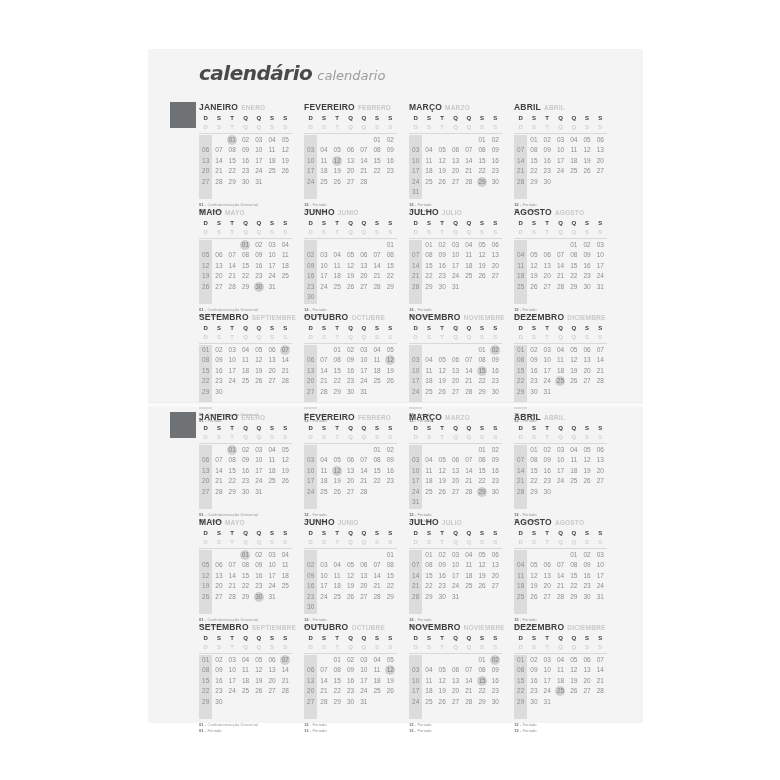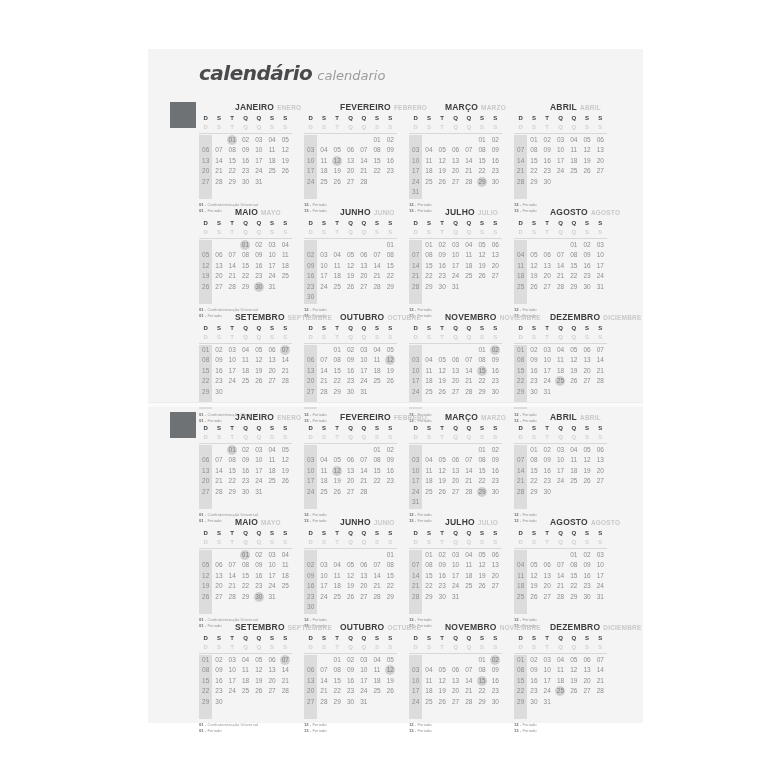--- a/index.html
+++ b/index.html
@@ -10,21 +10,21 @@
   .t1{font-family:"DejaVu Sans",sans-serif;font-style:italic;font-weight:bold;
       font-size:20px;color:#4a4a4c;letter-spacing:-0.5px;}
   .t2{font-family:"DejaVu Sans",sans-serif;font-style:italic;font-size:13px;color:#9b9b9b;margin-left:5px;}
   .divider{position:absolute;left:0;top:353px;width:100%;height:5px;
            background:linear-gradient(#ececec 0 1px,#fafafa 1px 100%);}
   .block{position:absolute;left:0;width:100%;height:305px;}
   #block-0{top:51px;} #block-1{top:361px;}
   .corner-square{position:absolute;left:22px;top:2px;width:26px;height:26px;background:var(--accent,#6f7274);}
   .month{position:absolute;width:93px;height:101px;}
   .m-name{line-height:10px;white-space:nowrap;}
-  .m-name .mn{font-size:8.5px;font-weight:bold;color:#3d3e40;letter-spacing:0.2px;margin-left:36px;}
+  .m-name .mn{font-size:8.5px;font-weight:bold;color:#3d3e40;letter-spacing:0.2px;}
   .m-name .mn2{font-size:6.5px;font-weight:bold;color:#c9c9c9;letter-spacing:0.2px;margin-left:3px;}
   .m-wk{display:grid;grid-template-columns:repeat(7,1fr);margin-top:2px;}
   .m-wk span{font-size:6px;font-weight:bold;color:#3d3e40;text-align:center;line-height:7px;}
   .m-wk.sec span{color:#d2d2d2;}
   .m-rule{border-top:1px solid #d8d8d8;margin:2px 0 1px 0;}
   .m-grid{position:relative;display:grid;grid-template-columns:repeat(7,1fr);grid-auto-rows:10.4px;height:63px;}
   .band{position:absolute;left:0;top:0;width:14.28%;height:64px;background:var(--band,#dcdcdc);z-index:0;}
   .day{position:relative;z-index:1;font-size:6.5px;color:#8e8e8e;text-align:center;line-height:10.4px;}
   .day .hl{display:inline-block;width:10px;height:10px;line-height:10px;border-radius:50%;
            background:var(--circle,#d0d0d0);color:#7f7f7f;}

